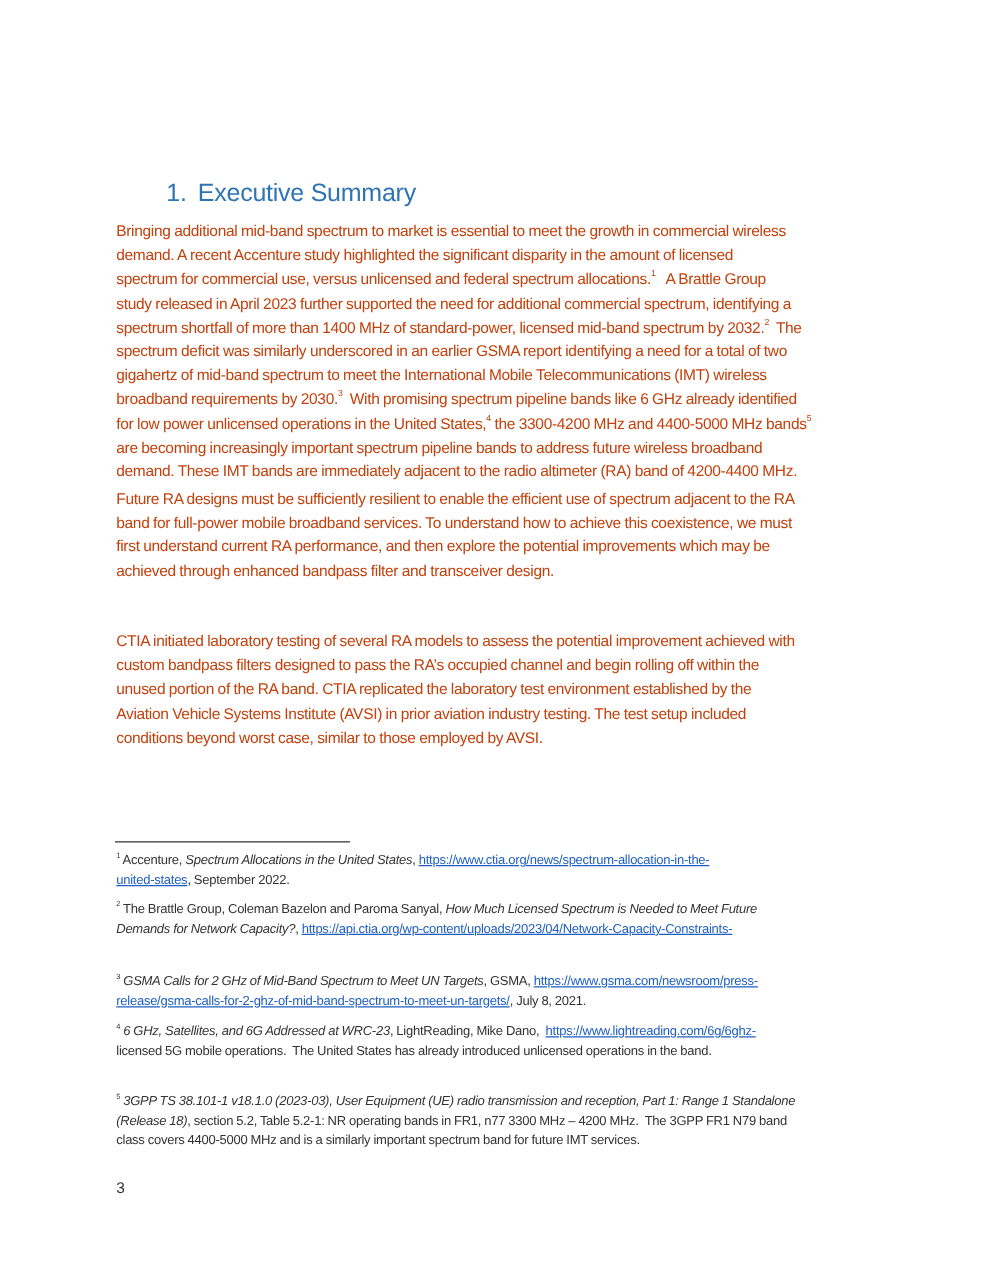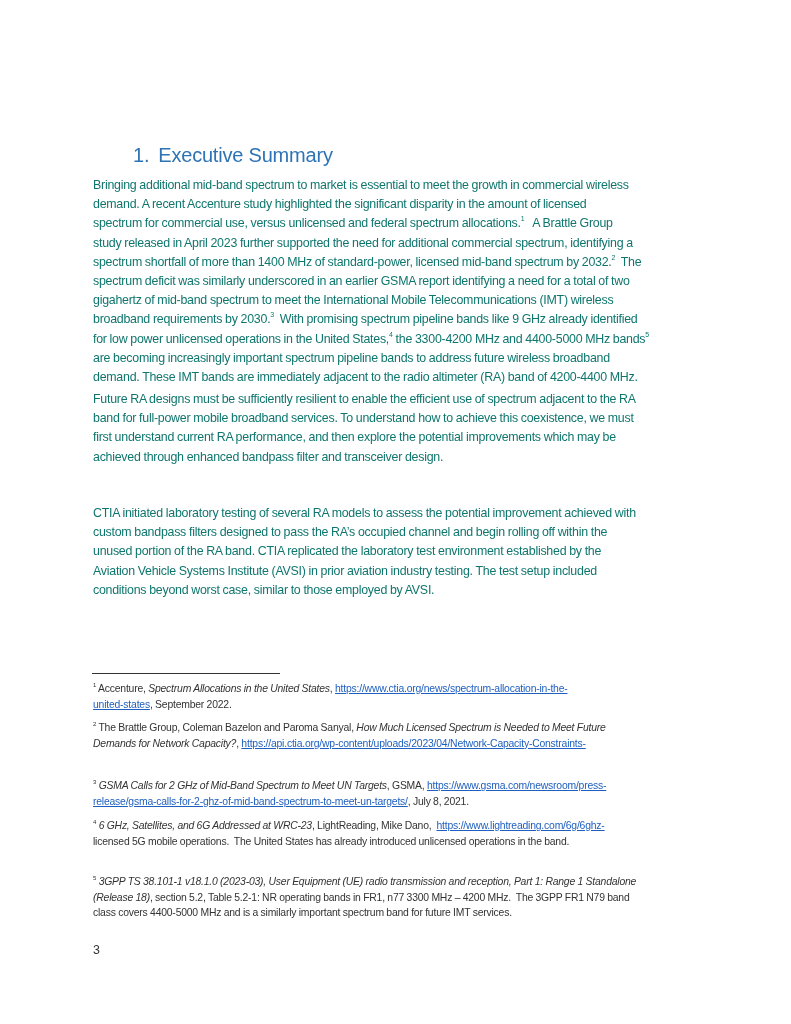--- a/index.html
+++ b/index.html
@@ -32,21 +32,21 @@
       letter-spacing: -0.2px;
       white-space: nowrap;
     }
     .heading .num { margin-right: 9px; }
     .para {
       position: absolute;
       left: 93px;
       width: 610px;
       font-size: 12.4px;
       line-height: 19.2px;
-      color: #0f766e;
+      color: #c2410c;
       margin: 0;
       letter-spacing: -0.25px;
       word-spacing: -0.3px;
     }
     .para .line { display: block; white-space: nowrap; }
     sup {
       font-size: 7px;
       line-height: 0;
       vertical-align: super;
       position: relative;
@@ -95,21 +95,21 @@
   <h1 class="heading"><span class="num">1.</span><span>Executive Summary</span></h1>
 
   <p class="para" style="top:176px;">
     <span class="line">Bringing additional mid-band spectrum to market is essential to meet the growth in commercial wireless</span>
     <span class="line">demand.  A recent Accenture study highlighted the significant disparity in the amount of licensed</span>
     <span class="line"><span>spectrum for commercial use, versus unlicensed and federal spectrum allocations.</span><sup>1</sup><span style="white-space:pre;">   A Brattle Group</span></span>
     <span class="line">study released in April 2023 further supported the need for additional commercial spectrum, identifying a</span>
     <span class="line"><span>spectrum shortfall of more than 1400 MHz of standard-power, licensed mid-band spectrum by 2032.</span><sup>2</sup><span style="white-space:pre;">  The</span></span>
     <span class="line">spectrum deficit was similarly underscored in an earlier GSMA report identifying a need for a total of two</span>
     <span class="line">gigahertz of mid-band spectrum to meet the International Mobile Telecommunications (IMT) wireless</span>
-    <span class="line"><span>broadband requirements by 2030.</span><sup>3</sup><span style="white-space:pre;">  With promising spectrum pipeline bands like 9 GHz already identified</span></span>
+    <span class="line"><span>broadband requirements by 2030.</span><sup>3</sup><span style="white-space:pre;">  With promising spectrum pipeline bands like 6 GHz already identified</span></span>
     <span class="line"><span>for low power unlicensed operations in the United States,</span><sup>4</sup><span style="white-space:pre;text-align:center;"> the 3300-4200 MHz and 4400-5000 MHz bands</span><sup>5</sup></span>
     <span class="line">are becoming increasingly important spectrum pipeline bands to address future wireless broadband</span>
     <span class="line">demand.  These IMT bands are immediately adjacent to the radio altimeter (RA) band of 4200-4400 MHz.</span>
   </p>
 
   <p class="para" style="top:390px;">
     <span class="line">Future RA designs must be sufficiently resilient to enable the efficient use of spectrum adjacent to the RA</span>
     <span class="line">band for full-power mobile broadband services.  To understand how to achieve this coexistence, we must</span>
     <span class="line">first understand current RA performance, and then explore the potential improvements which may be</span>
     <span class="line">achieved through enhanced bandpass filter and transceiver design.</span>

